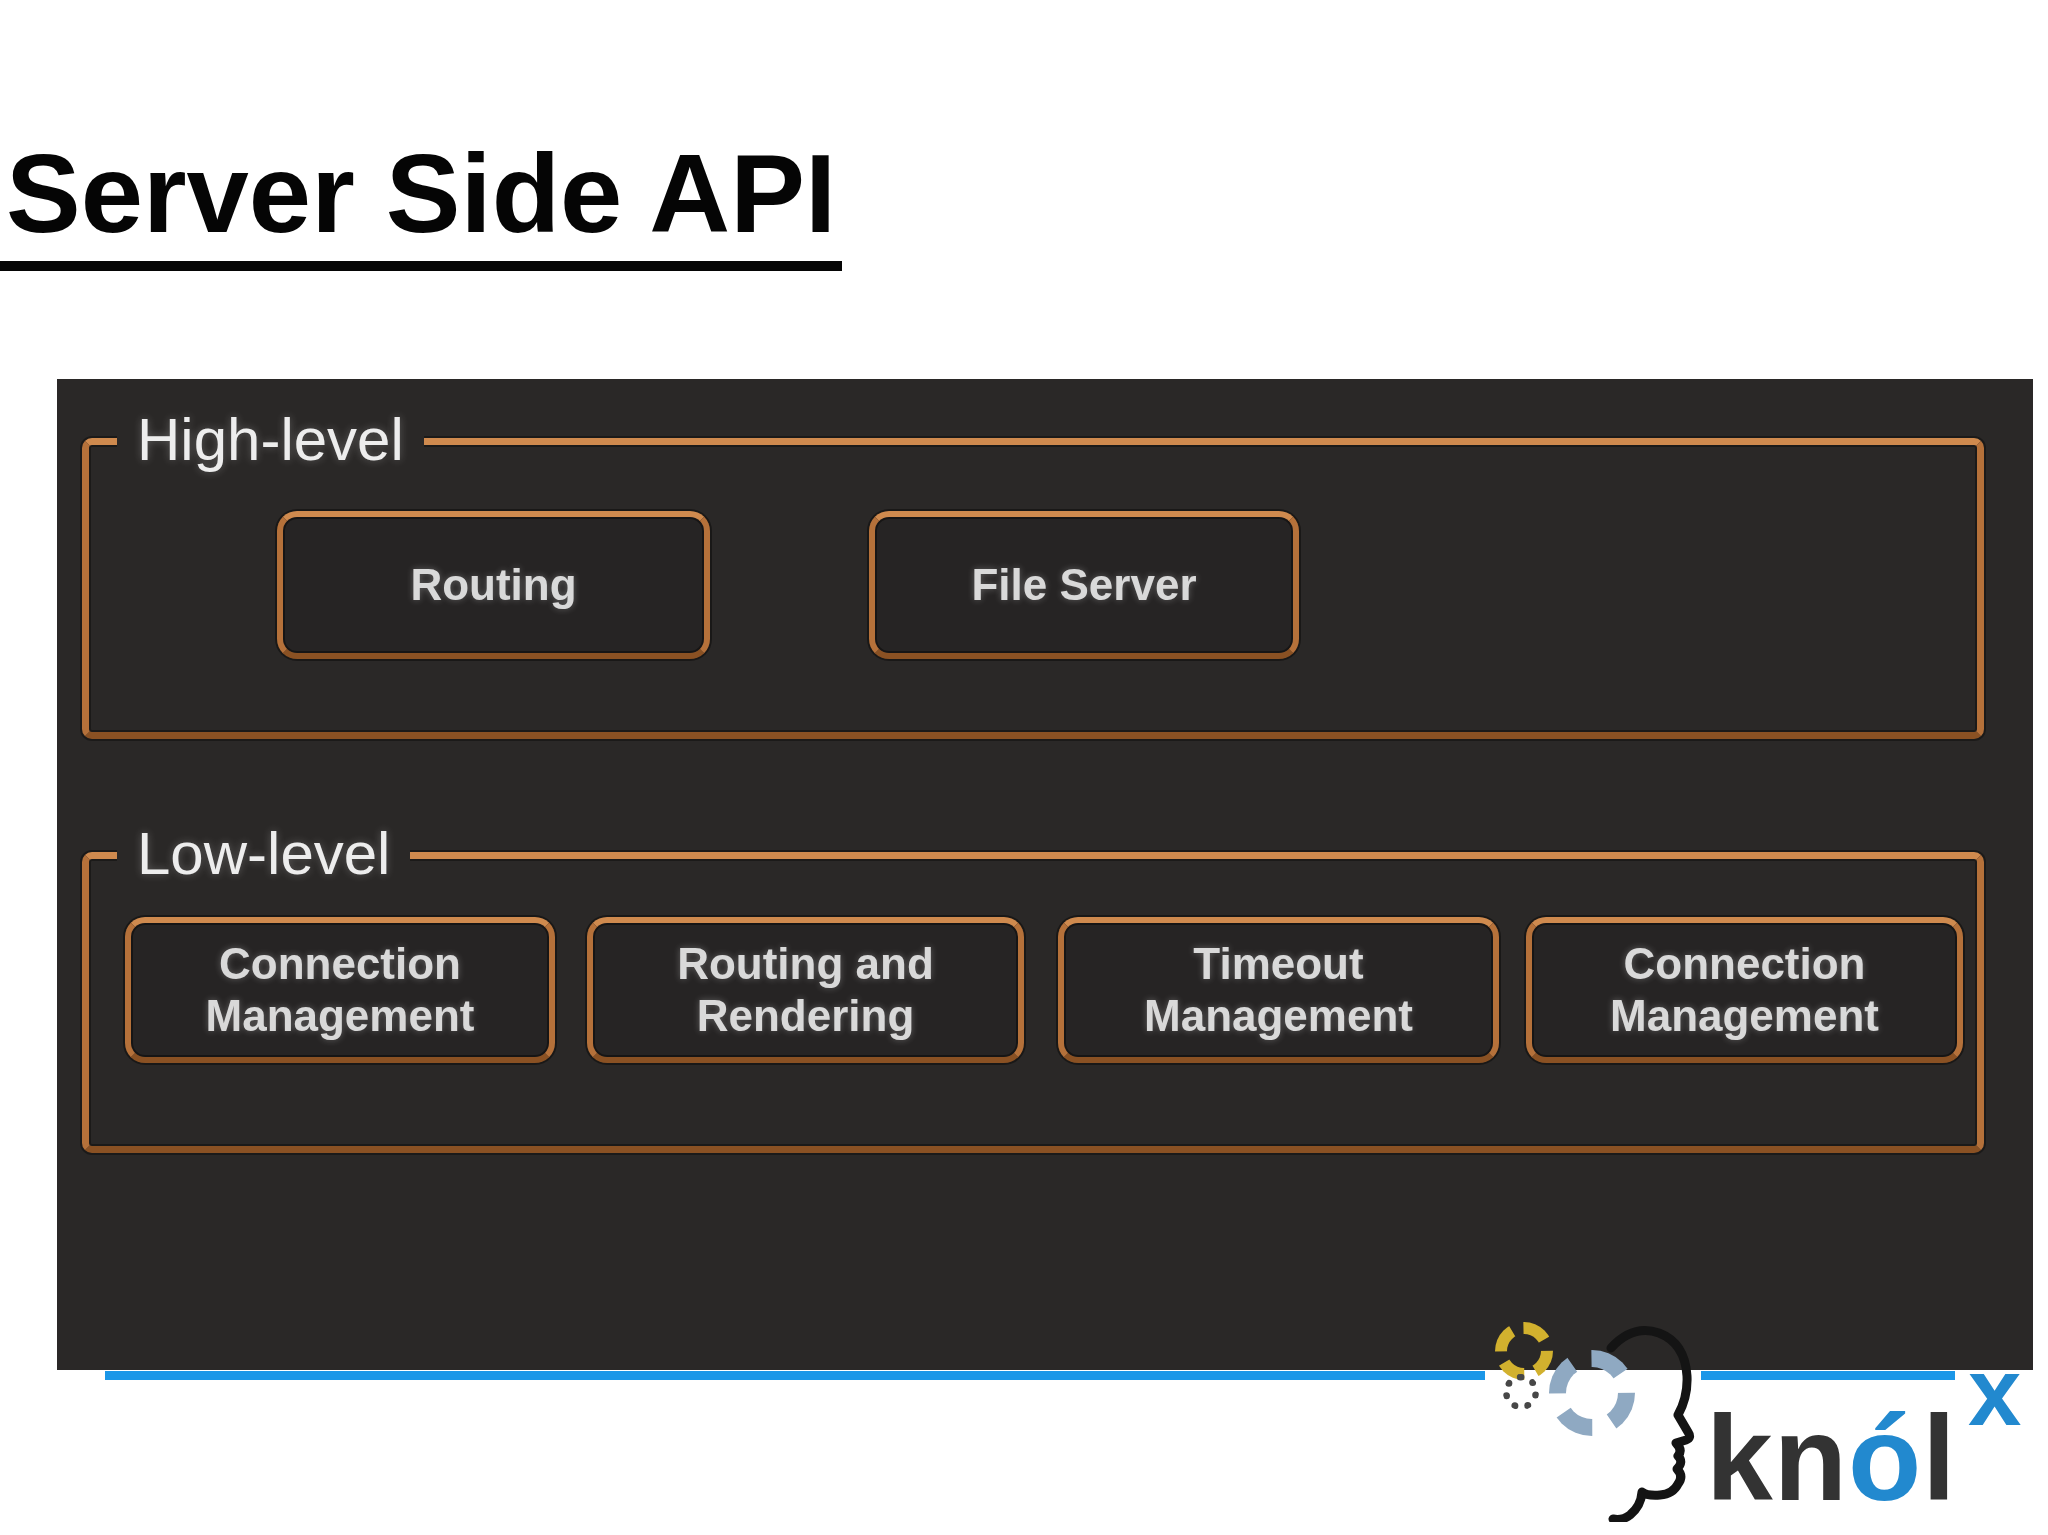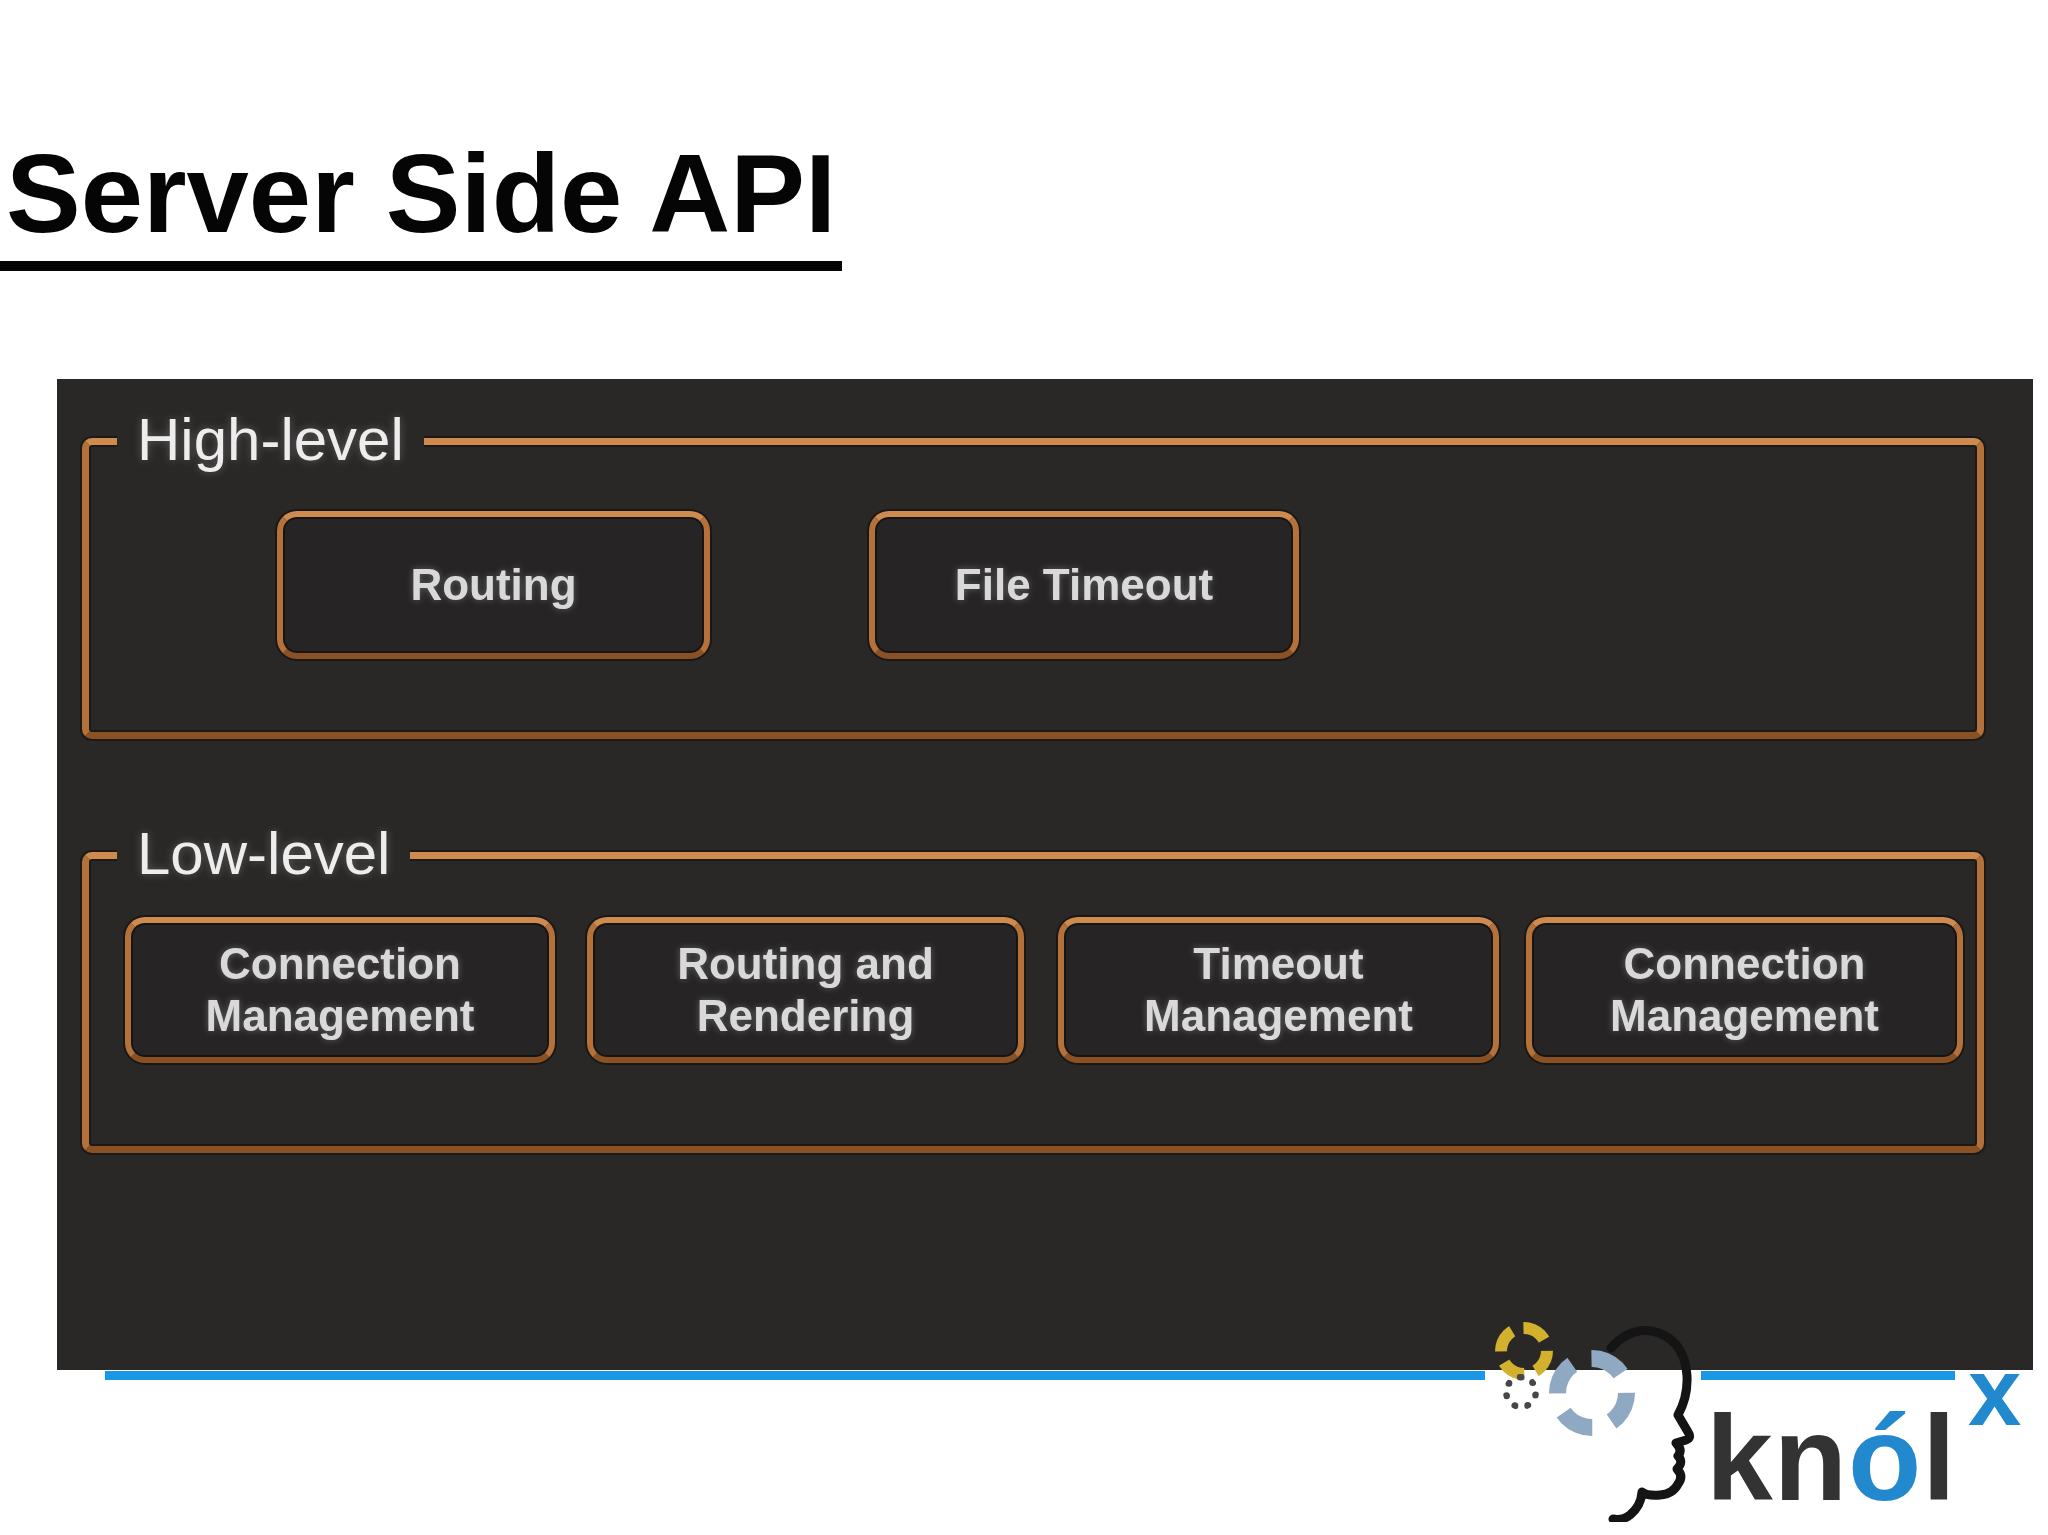--- a/index.html
+++ b/index.html
@@ -103,21 +103,21 @@
   </div>
 
   <div class="panel">
 
     <section class="group high">
       <span class="group-label">High-level</span>
       <div class="api-box hb1">
         <span>Routing</span>
       </div>
       <div class="api-box hb2">
-        <span>File Timeout</span>
+        <span>File Server</span>
       </div>
     </section>
 
     <section class="group low">
       <span class="group-label">Low-level</span>
       <div class="api-box lb1">
         <span>Connection Management</span>
       </div>
       <div class="api-box lb2">
         <span>Routing and Rendering</span>

